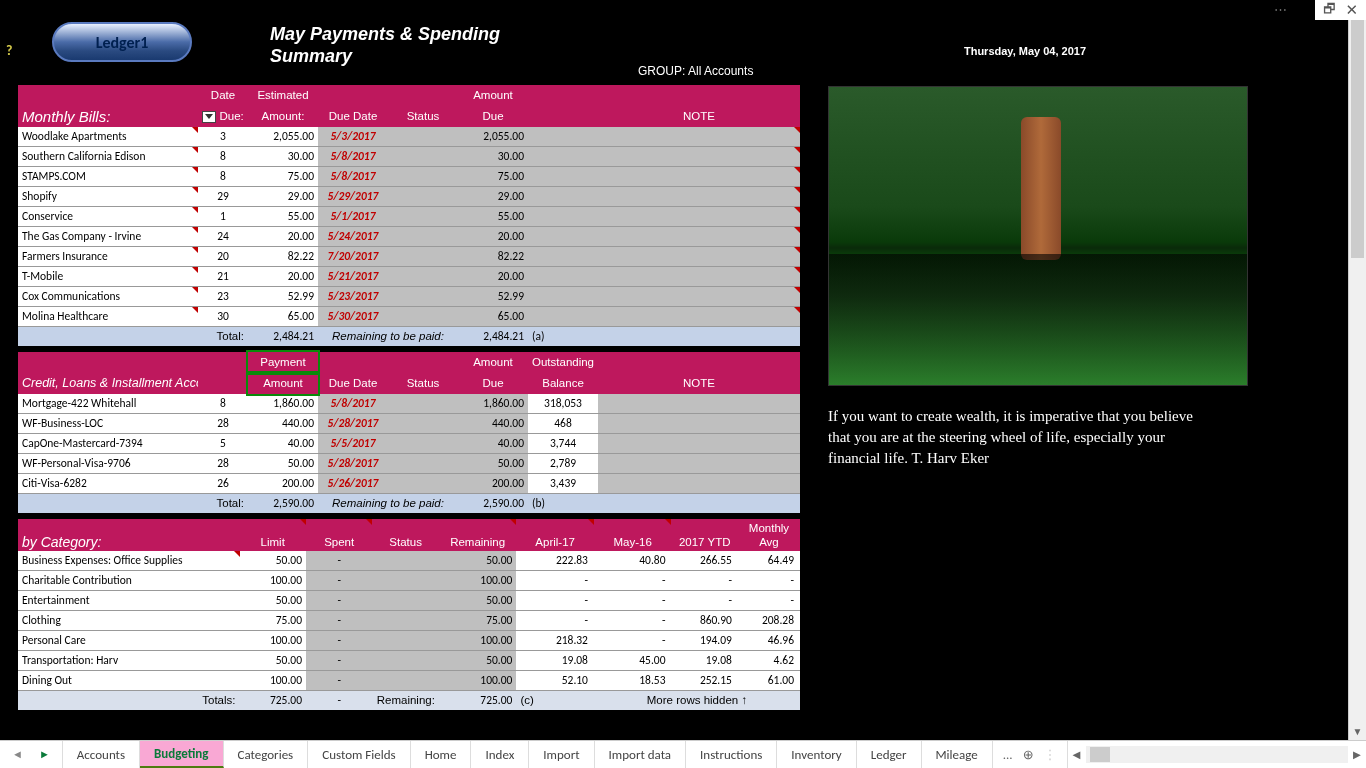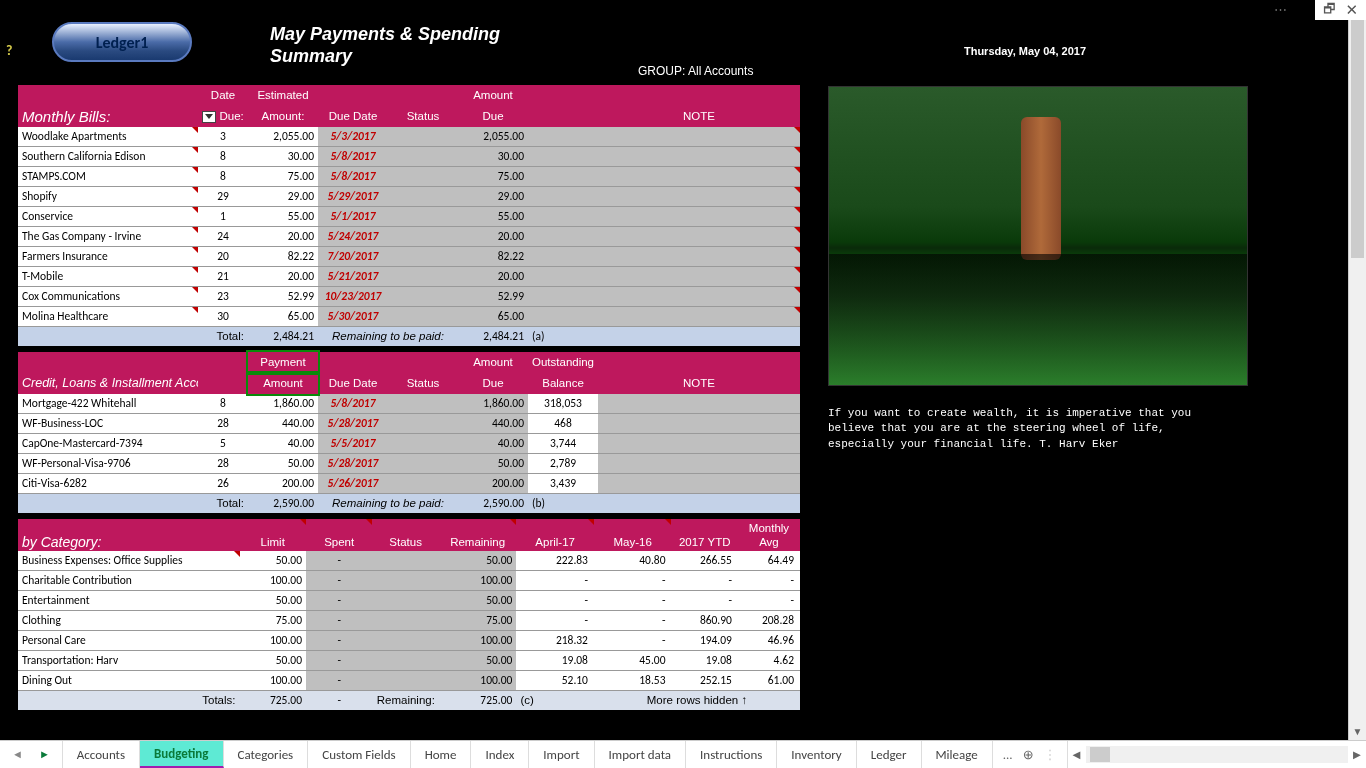--- a/index.html
+++ b/index.html
@@ -30,34 +30,34 @@
 .total-row .remaining { font-style:italic; text-align:center; font-family:'Century Gothic',sans-serif;}
 .tag { color:#000;}
 .filter-icon { display:inline-block; width:14px; height:12px; background:#fff; border:1px solid #444; position:relative; vertical-align:middle;}
 .filter-icon::after{content:"";position:absolute;left:2px;top:2px;border-left:4px solid transparent;border-right:4px solid transparent;border-top:5px solid #333;}
 .sel-box { outline:2px solid #0a8a0a;}
 .corner-marker { position:relative;}
 .corner-marker::after{content:"";position:absolute;top:0;right:0;width:0;height:0;border-top:6px solid #c00000;border-left:6px solid transparent;}
 .image-block { position:absolute; left:828px; top:86px; width:420px; height:300px; border:1px solid #333; background:linear-gradient(180deg,#2a5a2a 0%, #1a4a1a 40%, #0a3a0a 52%, #0a2a0a 54%, #0a3a0a 56%, #1a4a1a 70%, #3aaa3a 100%); position:absolute; overflow:hidden;}
 .tree-trunk{position:absolute;left:46%;top:10%;width:40px;height:48%;background:linear-gradient(90deg,#8a4a2a,#b06a3a,#8a4a2a);border-radius:6px;}
 .reflection{position:absolute;left:0;bottom:0;width:100%;height:44%;background:linear-gradient(180deg,rgba(0,0,0,0.6),rgba(20,60,20,0.4));}
-.quote-block { position:absolute; left:828px; top:406px; width:380px; font-family:Liberation Mono, monospace; font-size:11px; line-height:1.4; color:#fff;}
+.quote-block { position:absolute; left:828px; top:406px; width:380px; font-family:Liberation Serif, serif; font-size:15px; line-height:1.4; color:#fff;}
 .disc-table th { line-height:14px;}
 .disc-table .c-grey { text-align:center;}
 .disc-table .c-white.rt { text-align:right;}
 .disc-table .c-comp { background:#fff; color:#000; text-align:right; padding-right:6px;}
 .disc-total td { background:#d9e0ec; color:#000;}
 .more-hidden { background:#fff; color:#000; text-align:center; font-family:'Century Gothic',sans-serif;}
 .topright-dotted{position:absolute;right:78px;top:2px;color:#888;font-size:14px;letter-spacing:1px;}
 .sheet-tabs-bar { position:absolute; bottom:0; left:0; right:0; height:28px; background:#fff; border-top:1px solid #ccc; display:flex; align-items:stretch; color:#333; font-size:13px;}
 .nav-arrows { display:flex; align-items:center; padding:0 12px; gap:16px; border-right:1px solid #ddd;}
 .nav-arrows span{color:#888;font-size:11px;}
 .nav-arrows .active{color:#0a7a3a;}
 .tab { padding:0 14px; display:flex; align-items:center; border-right:1px solid #ddd; cursor:default; color:#444;}
-.tab.active { color:#0a7a3a; font-weight:bold; border-bottom:2px solid #a21caf; background:#5eead4;}
+.tab.active { color:#0a7a3a; font-weight:bold; border-bottom:2px solid #4d7c0f; background:#f9a8d4;}
 .tabs-extra{display:flex;align-items:center;padding:0 10px;gap:10px;color:#666;border-right:1px solid #ddd;}
 .hscroll{flex:1;position:relative;display:flex;align-items:center;}
 .hscroll-thumb{position:absolute;left:22px;top:6px;bottom:6px;width:20px;background:#ccc;}
 .hscroll-bg{position:absolute;left:18px;right:18px;top:5px;bottom:5px;background:#f0f0f0;}
 .hscroll .arr{width:18px;text-align:center;color:#666;z-index:2;}
 .hscroll .arr.right{margin-left:auto;}
 .vscroll{position:absolute;right:0;top:0;bottom:28px;width:18px;background:#f0f0f0;border-left:1px solid #ccc;}
 .vscroll .arr{position:absolute;left:0;width:100%;text-align:center;color:#666;font-size:10px;}
 .vscroll .arr.up{top:2px;}
 .vscroll .arr.down{bottom:2px;}
@@ -203,21 +203,21 @@
             <td class="c-date">5/21/2017</td>
             <td class="c-status"></td>
             <td class="c-grey">20.00</td>
             <td class="c-note"></td>
             <td class="c-note corner-marker"></td>
           </tr>
           <tr class="data-row">
             <td class="corner-marker">Cox Communications</td>
             <td class="c-white c-center">23</td>
             <td class="c-white">52.99</td>
-            <td class="c-date">10/23/2017</td>
+            <td class="c-date">5/23/2017</td>
             <td class="c-status"></td>
             <td class="c-grey">52.99</td>
             <td class="c-note"></td>
             <td class="c-note corner-marker"></td>
           </tr>
           <tr class="data-row">
             <td class="corner-marker">Molina Healthcare</td>
             <td class="c-white c-center">30</td>
             <td class="c-white">65.00</td>
             <td class="c-date">5/30/2017</td>

